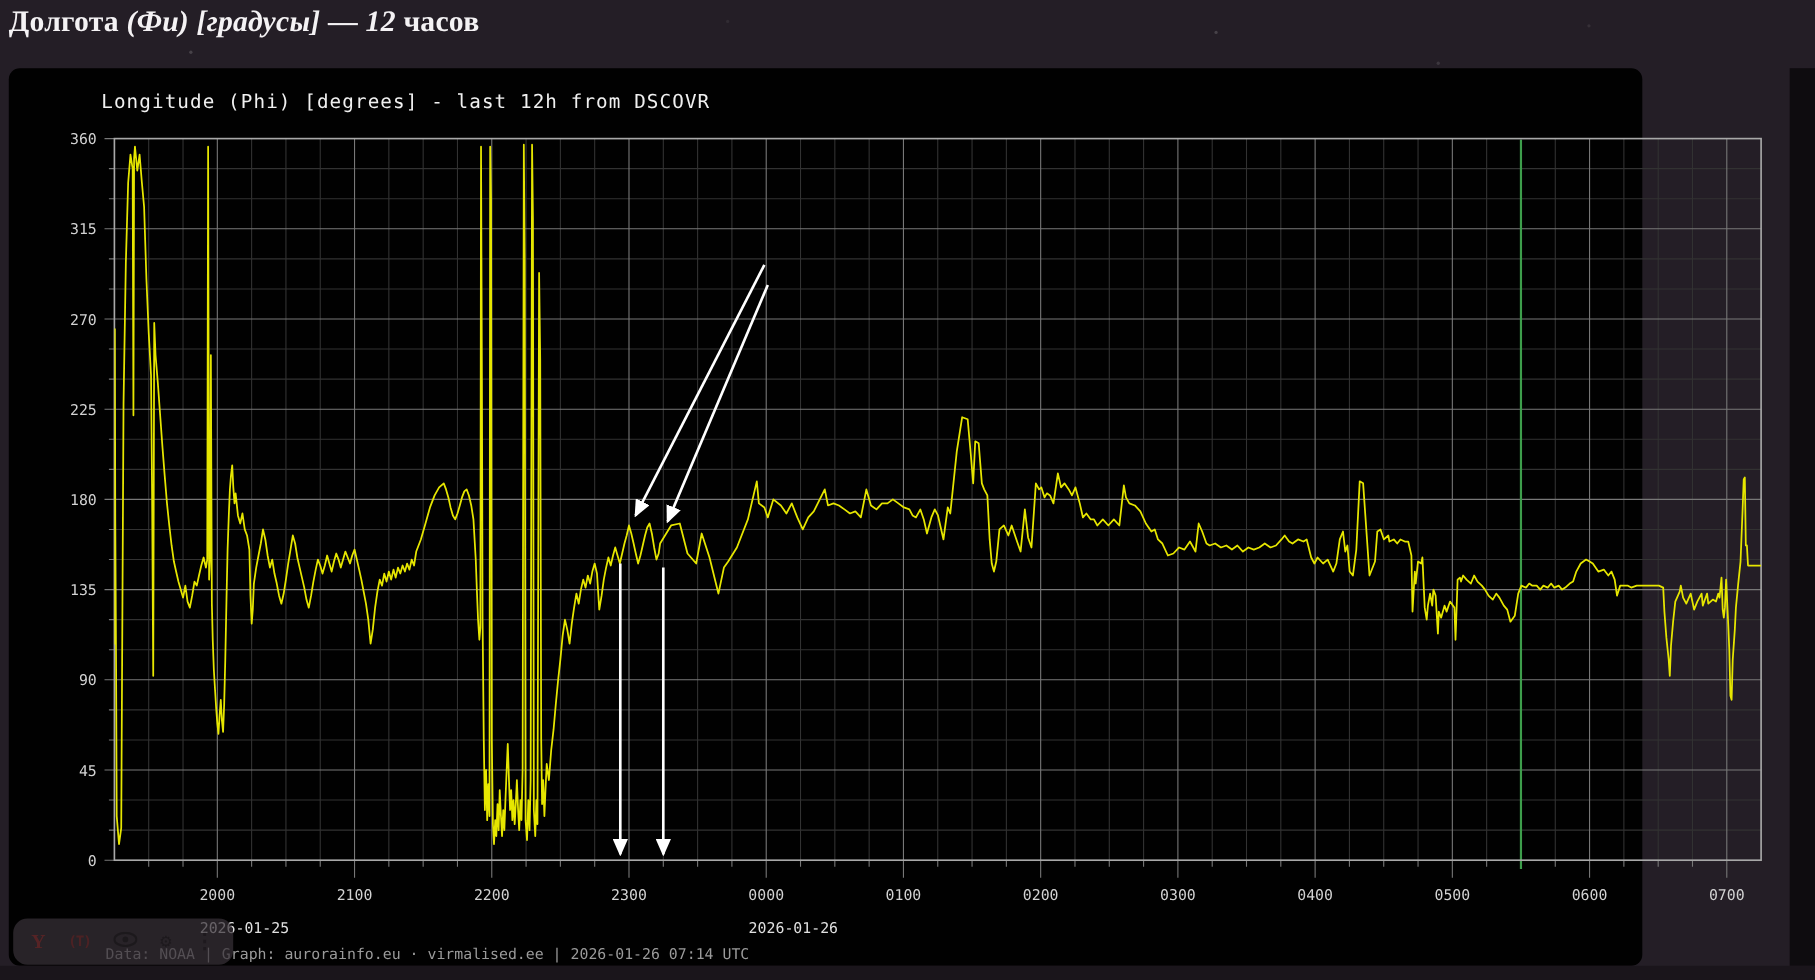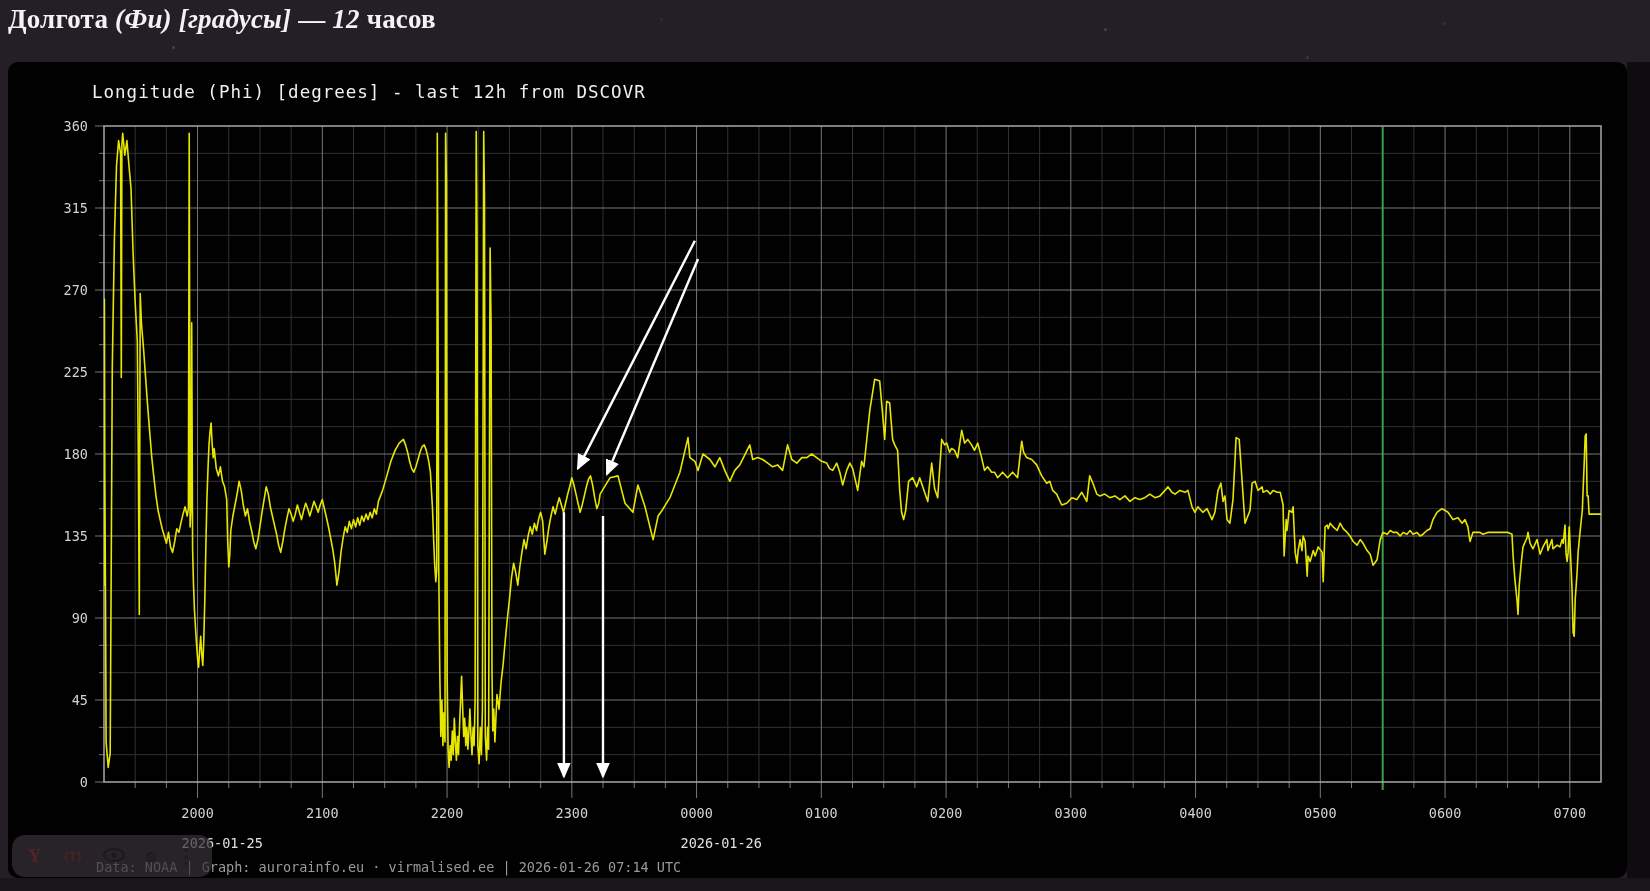--- a/index.html
+++ b/index.html
@@ -11,21 +11,21 @@
   .star{position:absolute;width:3px;height:3px;border-radius:50%;
     background:rgba(255,255,255,.16);}
   #page-title{
     position:absolute;left:8px;top:0px;margin:0;
     font-family:"Liberation Serif","DejaVu Serif",serif;
     font-weight:700;font-size:27px;line-height:38px;color:#f4f2f4;
     letter-spacing:.2px;white-space:nowrap;text-align:right;
   }
   #page-title .it{font-style:italic;}
   #chart-card{
-    position:absolute;left:8px;top:62px;width:1619px;height:816px;
+    position:absolute;left:8px;top:62px;width:1485px;height:816px;
     background:#010101;border-radius:10px;
   }
   #right-gap{position:absolute;left:1627px;top:62px;width:23px;height:816px;background:#0e0c0f;}
   #bottom-strip{position:absolute;left:0;top:878px;width:1650px;height:13px;background:#1a151b;}
   #chart-svg{position:absolute;left:0;top:0;}
   #floating-toolbar{
     position:absolute;left:4px;top:773px;width:200px;height:42px;
     background:rgba(56,49,56,.72);border-radius:13px;
     display:flex;align-items:center;justify-content:space-around;
     padding:0 6px;box-sizing:border-box;

